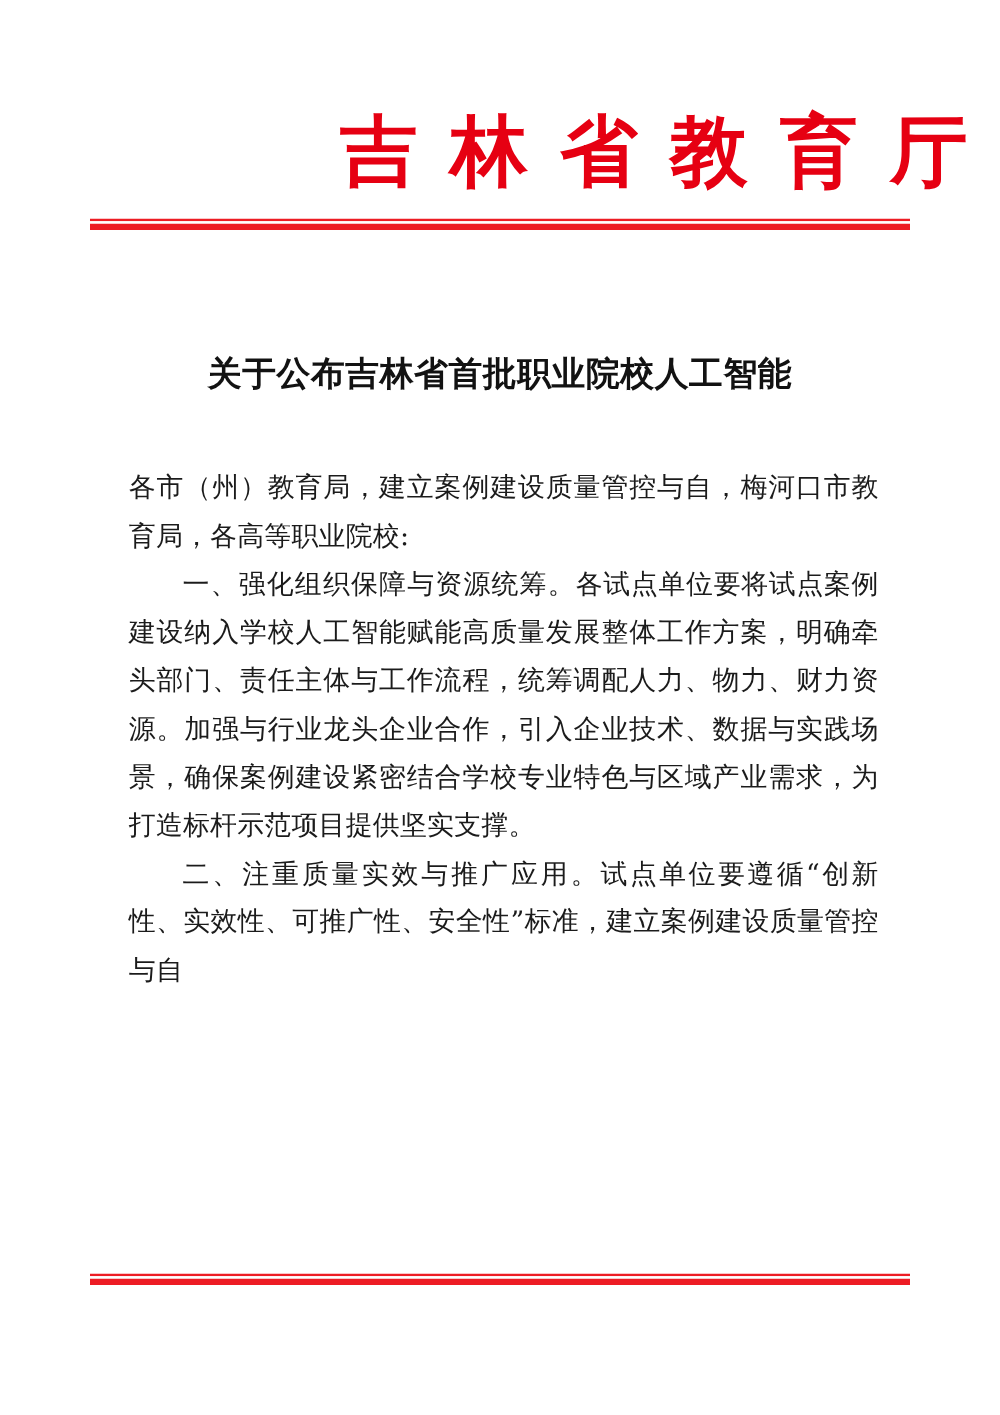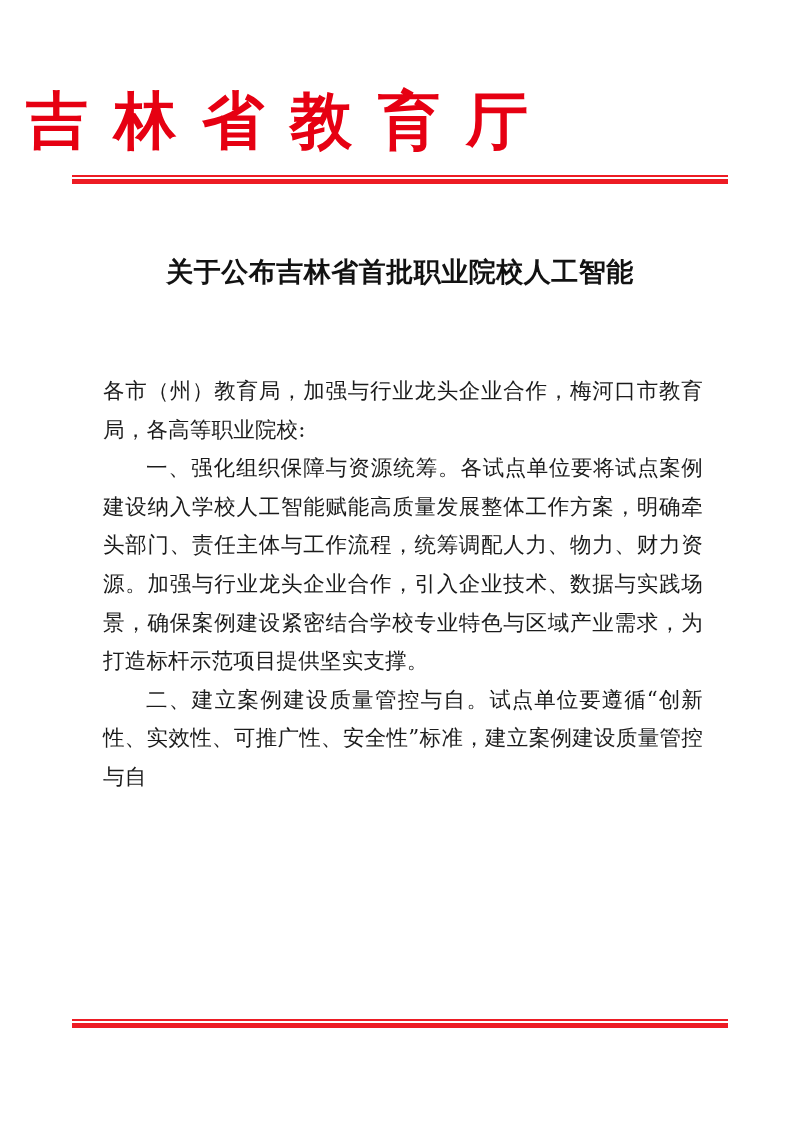--- a/index.html
+++ b/index.html
@@ -24,21 +24,21 @@
     height: 1132px;
     background: #ffffff;
   }
 
   
   .masthead {
     position: absolute;
     left: 0;
     top: 82px;
     width: 800px;
-    text-align: left;
+    text-align: right;
   }
   .masthead-title {
     display: inline-block;
     color: #e60012;
     font-family: "DejaVu Serif", "Liberation Serif", serif;
     font-weight: 700;
     font-size: 62px;
     line-height: 78px;
     letter-spacing: 26px;
     text-indent: 26px;
@@ -86,20 +86,21 @@
     color: #121212;
     font-family: "DejaVu Serif", "Liberation Serif", serif;
     font-weight: 700;
     font-size: 27px;
     line-height: 40px;
     letter-spacing: 0.5px;
   }
   .doc-title .title-line {
     display: block;
     white-space: nowrap;
+    margin-top: 28px;
   }
 
   
   .body-area {
     position: absolute;
     left: 103px;
     top: 372px;
     width: 600px;
   }
   .para {
@@ -133,29 +134,29 @@
     <div class="rule-gap"></div>
     <div class="rule-thick"></div>
   </div>
 
   <div class="doc-title">
     <span class="title-line">关于公布吉林省首批职业院校人工智能</span>
   </div>
 
   <div class="body-area">
 
-    <p class="para">各市（州）教育局，加强与行业龙头企业合作，梅河口市教育局，各高等职业院校:</p>
+    <p class="para">各市（州）教育局，建立案例建设质量管控与自，梅河口市教育局，各高等职业院校:</p>
 
 
     <p class="para indent">
       <span class="lead">一、强化组织保障与资源统筹。</span><span>各试点单位要将试点案例建设纳入学校人工智能赋能高质量发展整体工作方案，明确牵头部门、责任主体与工作流程，统筹调配人力、物力、财力资源。加强与行业龙头企业合作，引入企业技术、数据与实践场景，确保案例建设紧密结合学校专业特色与区域产业需求，为打造标杆示范项目提供坚实支撑。</span>
     </p>
 
     <p class="para indent">
-      <span class="lead">二、建立案例建设质量管控与自。</span><span>试点单位要遵循“创新性、实效性、可推广性、安全性”标准，建立案例建设质量管控与自</span>
+      <span class="lead">二、注重质量实效与推广应用。</span><span>试点单位要遵循“创新性、实效性、可推广性、安全性”标准，建立案例建设质量管控与自</span>
     </p>
 
   </div>
 
   <div class="rule-double" id="rule-bottom">
     <div class="rule-thin"></div>
     <div class="rule-gap"></div>
     <div class="rule-thick"></div>
   </div>
 

